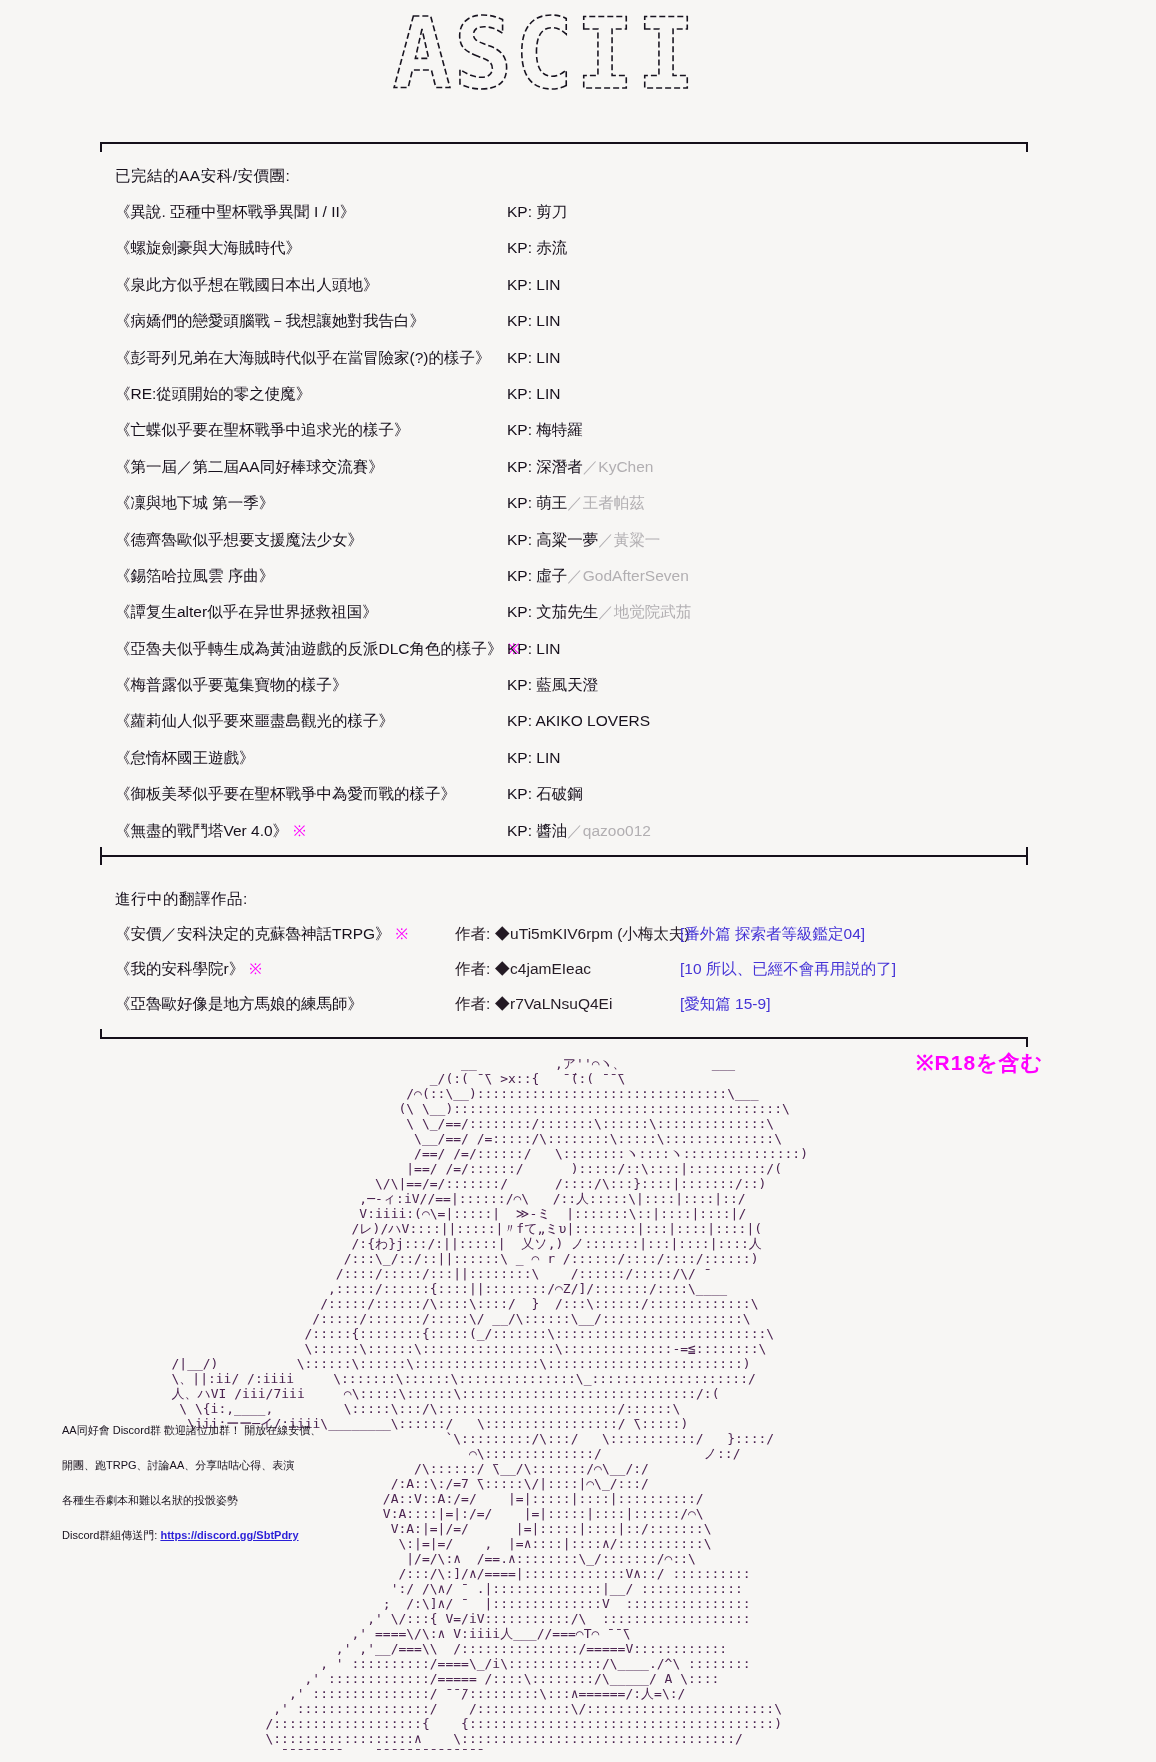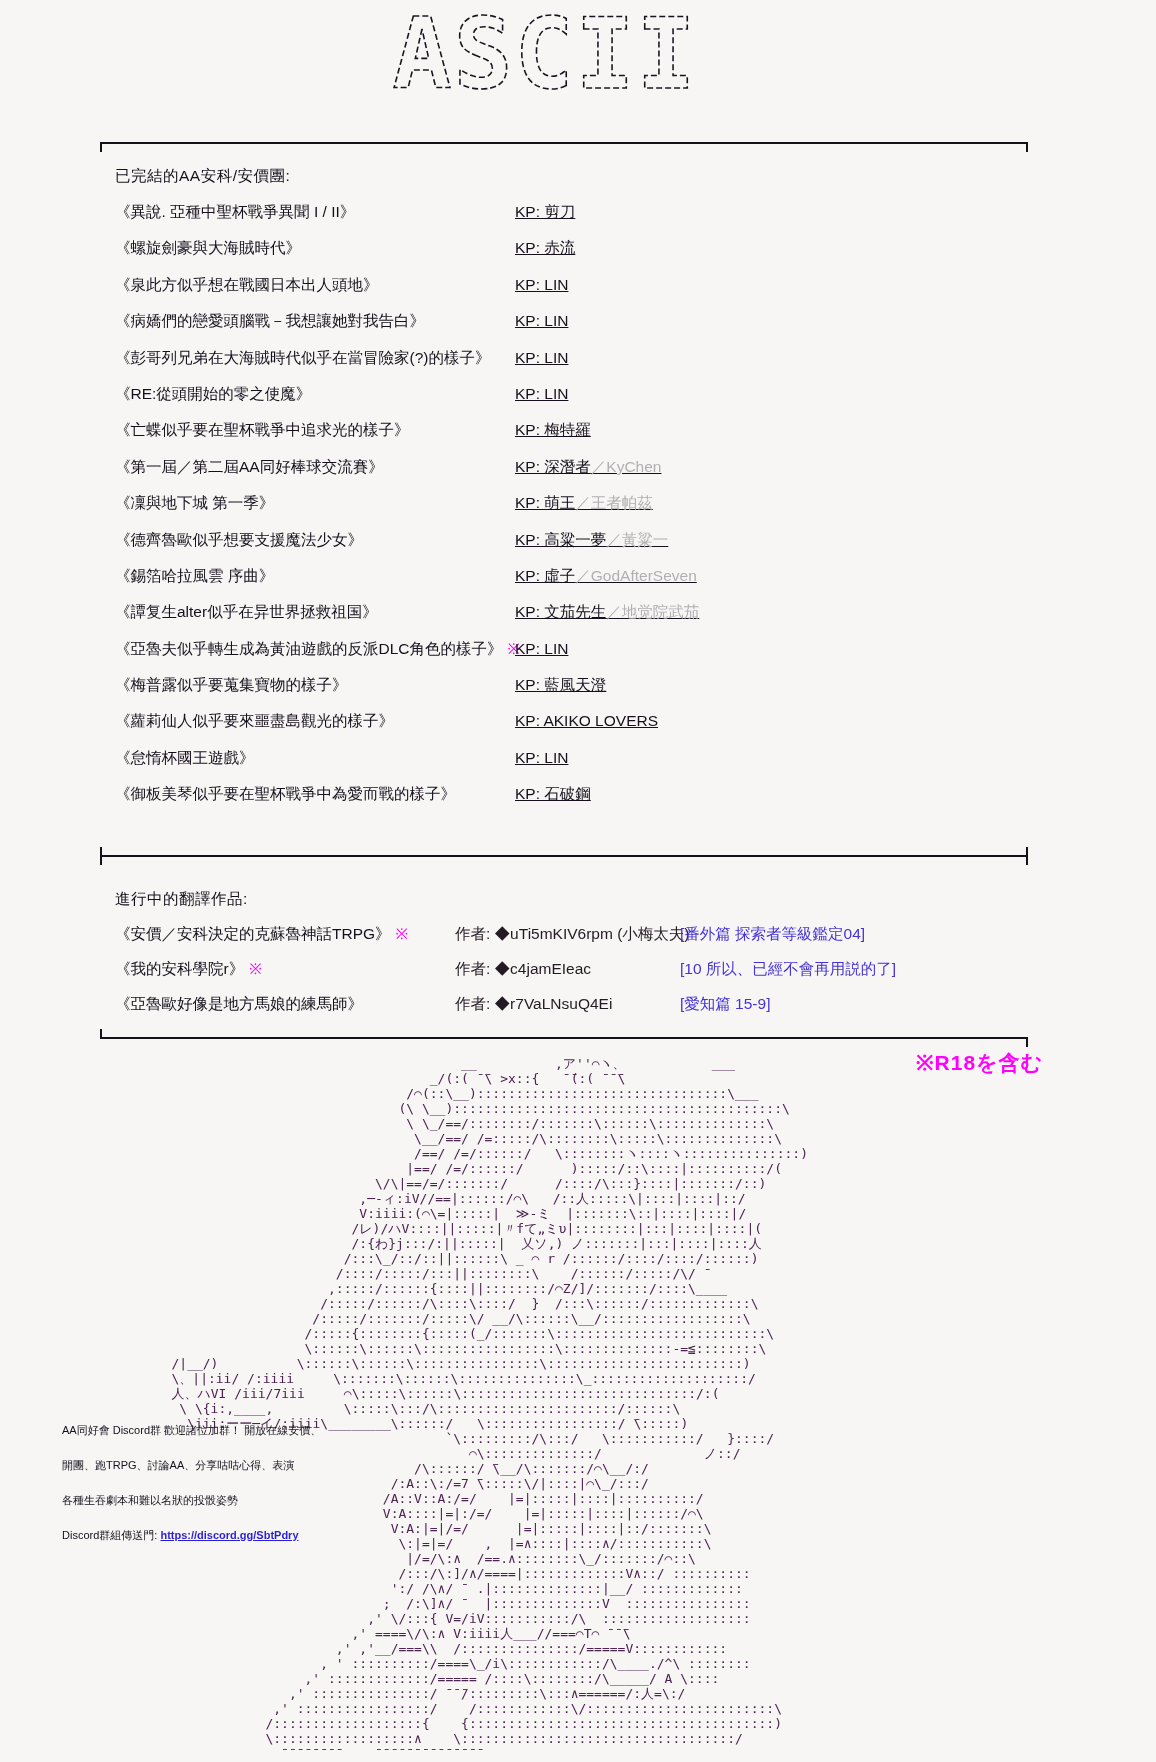--- a/index.html
+++ b/index.html
@@ -21,21 +21,21 @@
   .hline .cap{position:absolute;width:2px;background:#15101a;}
   .cap-l{left:0;} .cap-r{right:0;}
   .cap-down{top:0;height:10px;}
   .cap-up{bottom:0;height:10px;}
   .cap-both{top:-8px;height:18px;}
 
   
   .list1{position:absolute;left:115px;top:157px;width:930px;}
   .list1 .lhead{height:37px;line-height:37px;font-size:15.5px;letter-spacing:.5px;}
   .row{position:relative;height:36.4px;line-height:36.4px;font-size:15.5px;white-space:nowrap;}
-  .row .kp{position:absolute;left:400px;top:0;text-decoration:underline;}
+  .row .kp{position:absolute;left:392px;top:0;}
   .gray{color:#b2afb2;}
   .star{color:#ff00ff;font-size:15px;margin-left:5px;}
 
   
   .list2{position:absolute;left:115px;top:881px;width:930px;}
   .list2 .lhead{height:35px;line-height:35px;font-size:15.5px;letter-spacing:.5px;}
   .row2{position:relative;height:35px;line-height:35px;font-size:15.5px;white-space:nowrap;}
   .row2 .author{position:absolute;left:340px;top:0;color:#241a24;text-align:center;}
   .row2 .note{position:absolute;left:565px;top:0;color:#4533d6;}
 
@@ -92,20 +92,21 @@
         <div class="row"><span>《第一屆／第二屆AA同好棒球交流賽》</span><span class="kp">KP: 深潛者<span class="gray">／KyChen</span></span></div>
         <div class="row"><span>《凜與地下城 第一季》</span><span class="kp">KP: 萌王<span class="gray">／王者帕茲</span></span></div>
         <div class="row"><span>《德齊魯歐似乎想要支援魔法少女》</span><span class="kp">KP: 高粱一夢<span class="gray">／黃粱一</span></span></div>
         <div class="row"><span>《錫箔哈拉風雲 序曲》</span><span class="kp">KP: 虛子<span class="gray">／GodAfterSeven</span></span></div>
         <div class="row"><span>《譚复生alter似乎在异世界拯救祖国》</span><span class="kp">KP: 文茄先生<span class="gray">／地觉院武茄</span></span></div>
         <div class="row"><span>《亞魯夫似乎轉生成為黃油遊戲的反派DLC角色的樣子》</span><span class="star">※</span><span class="kp">KP: LIN</span></div>
         <div class="row"><span>《梅普露似乎要蒐集寶物的樣子》</span><span class="kp">KP: 藍風天澄</span></div>
         <div class="row"><span>《蘿莉仙人似乎要來噩盡島觀光的樣子》</span><span class="kp">KP: AKIKO LOVERS</span></div>
         <div class="row"><span>《怠惰杯國王遊戲》</span><span class="kp">KP: LIN</span></div>
         <div class="row"><span>《御板美琴似乎要在聖杯戰爭中為愛而戰的樣子》</span><span class="kp">KP: 石破鋼</span></div>
+        <div class="row"><span>《無盡的戰鬥塔Ver 4.0》</span><span class="star">※</span><span class="kp">KP: 醬油<span class="gray">／qazoo012</span></span></div>
       </div>
   </div>
 
   <div class="list2">
     <div class="lhead">進行中的翻譯作品:</div>
     <div id="translation-list">
         <div class="row2"><span>《安價／安科決定的克蘇魯神話TRPG》</span><span class="star">※</span><span class="author">作者: ◆uTi5mKIV6rpm (小梅太夫)</span><span class="note">[番外篇 探索者等級鑑定04]</span></div>
         <div class="row2"><span>《我的安科學院r》</span><span class="star">※</span><span class="author">作者: ◆c4jamEIeac</span><span class="note">[10 所以、已經不會再用説的了]</span></div>
         <div class="row2"><span>《亞魯歐好像是地方馬娘的練馬師》</span><span class="author">作者: ◆r7VaLNsuQ4Ei</span><span class="note">[愛知篇 15-9]</span></div>
       </div>

